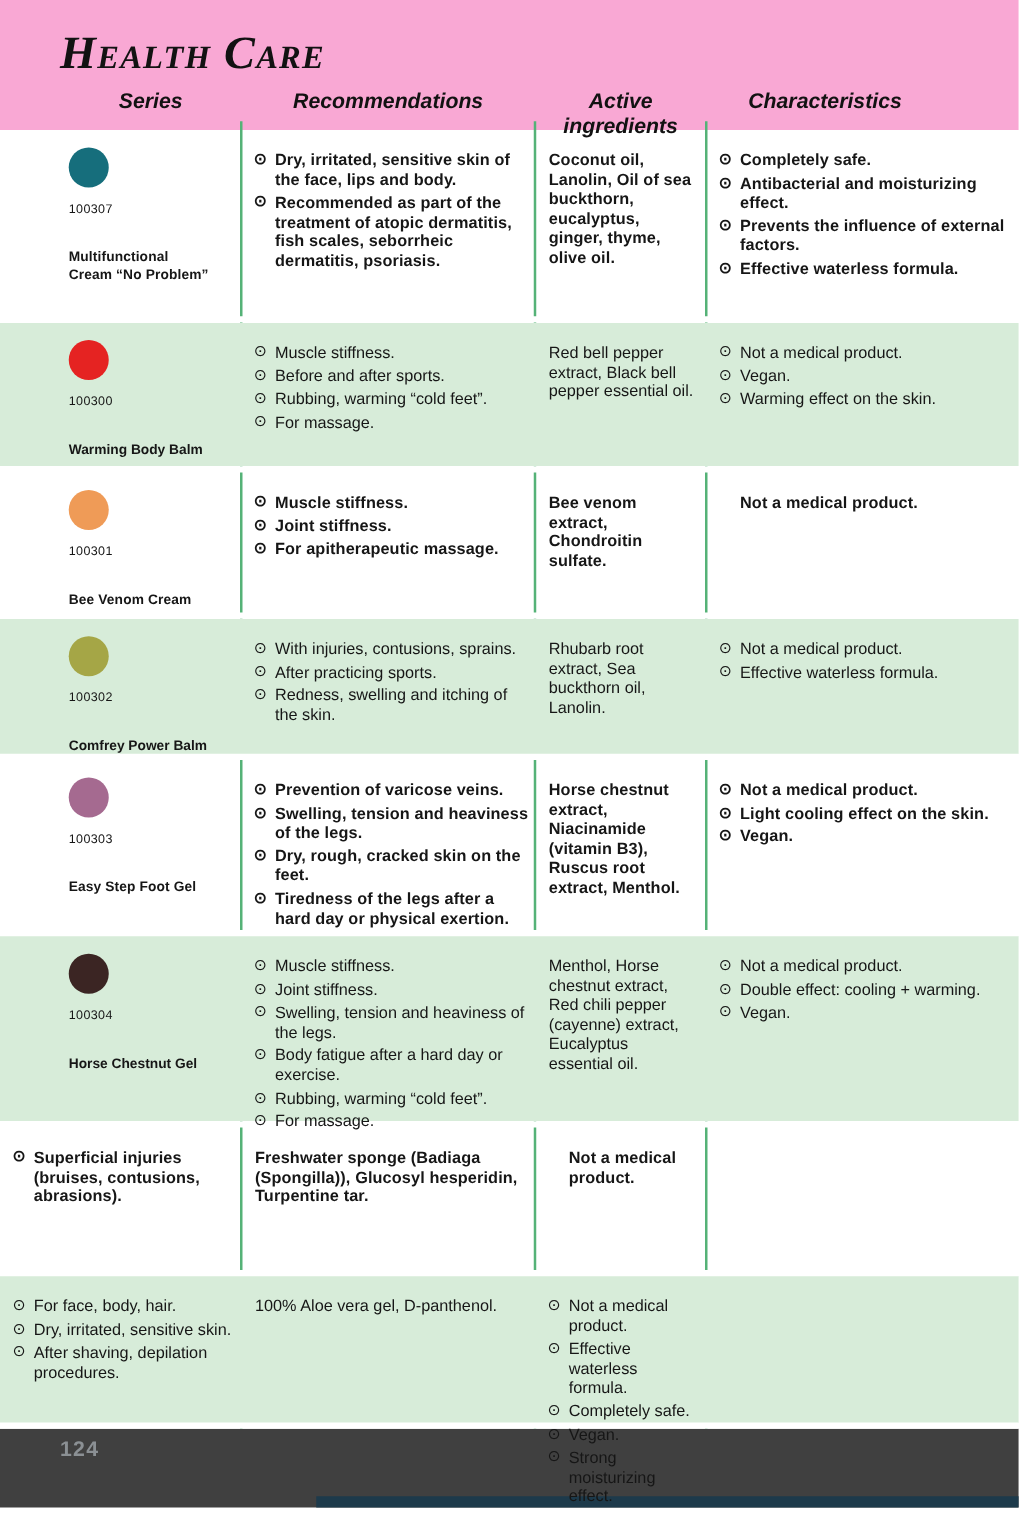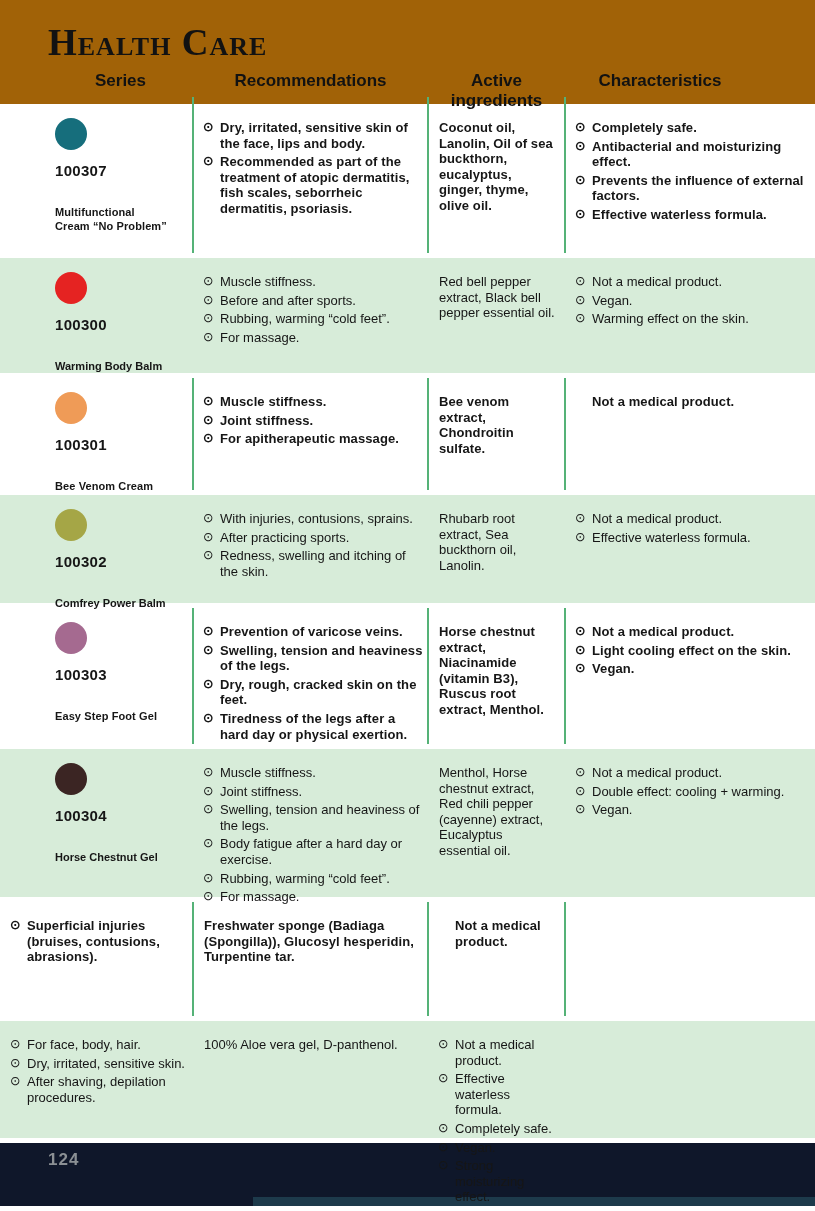--- a/index.html
+++ b/index.html
@@ -1,20 +1,20 @@
 <!DOCTYPE html>
 <html><head>
 <meta charset="utf-8">
 <style>
   html,body{margin:0;padding:0;}
   body{width:815px;font-family:"Liberation Sans",sans-serif;background:#ffffff;}
   .page{position:relative;width:815px;height:1211px;overflow:hidden;background:#fff;}
 
   
-  .header{background:#a16207;height:104px;box-sizing:border-box;padding-top:24px;}
+  .header{background:#f9a8d4;height:104px;box-sizing:border-box;padding-top:24px;font-style:italic;}
   .title{font-family:"Liberation Serif",serif;font-variant:small-caps;font-weight:600;
          font-size:37px;color:#121212;margin-left:48px;line-height:1;letter-spacing:1px;}
   .colheads{display:grid;grid-template-columns:193px 235px 137px 1fr;margin-top:10px;}
   .colheads .ch{font-size:17px;font-weight:700;color:#121212;text-align:center;line-height:1.15;}
   .ch-series{padding-left:48px;}
   .ch-chars{padding-right:60px;}
 
   
   .vline{position:absolute;top:97px;height:1051px;width:2px;background:#55b277;z-index:0;}
   .vl1{left:192px;} .vl2{left:427px;} .vl3{left:564px;}
@@ -29,35 +29,35 @@
   .row:nth-of-type(3){height:112px;}
   .row:nth-of-type(4){height:118px;}
   .row:nth-of-type(5){height:136px;}
   .row:nth-of-type(6){height:158px;}
   .row:nth-of-type(7){height:114px;}
   .row:nth-of-type(8){height:127px;}
 
   .cell{box-sizing:border-box;color:#161616;font-size:13px;line-height:1.2;}
   .c-series{padding:14px 10px 6px 55px;}
   .dot{width:32px;height:32px;border-radius:50%;margin-bottom:12px;}
-  .code{font-weight:700;font-size:15px;letter-spacing:.3px;}
+  .code{font-weight:400;font-size:10px;letter-spacing:.3px;}
   .pname{font-weight:700;font-size:11px;margin-top:25px;line-height:1.3;padding-right:14px;}
   .c-recs{padding:16px 4px 6px 10px;}
   .c-ing{padding:16px 6px 6px 11px;}
   .c-chars{padding:16px 8px 6px 10px;}
   .blist{display:flex;flex-direction:column;gap:3px;}
   .bitem{display:flex;}
   .bullet{flex:0 0 17px;font-size:12.5px;line-height:1.25;}
   .btext{flex:1;}
   .row.heavy .cell{font-weight:700;letter-spacing:.1px;}
   .c-ing .ingtext{display:block;padding-right:4px;}
   .nob .bullet{visibility:hidden;}
 
   
-  .footer{position:relative;height:63px;background:#0f172a;text-align:center;}
+  .footer{position:relative;height:63px;background:#404040;text-align:center;}
   .pageno{position:absolute;left:48px;top:7px;font-size:17px;font-weight:700;color:#8b9094;letter-spacing:1px;}
   .bottombar{position:absolute;left:253px;right:0;bottom:0;height:9px;background:#1d3a4b;}
 </style>
 </head>
 <body>
 
 <div class="page">
 
   <div class="header">
     <div class="title">Health Care</div>

